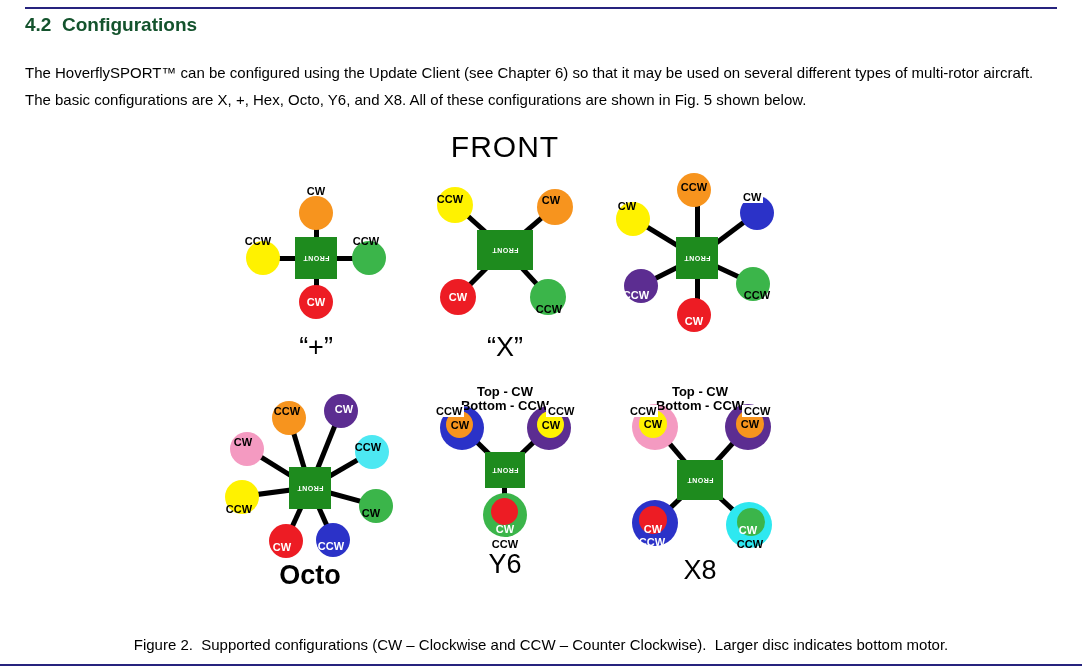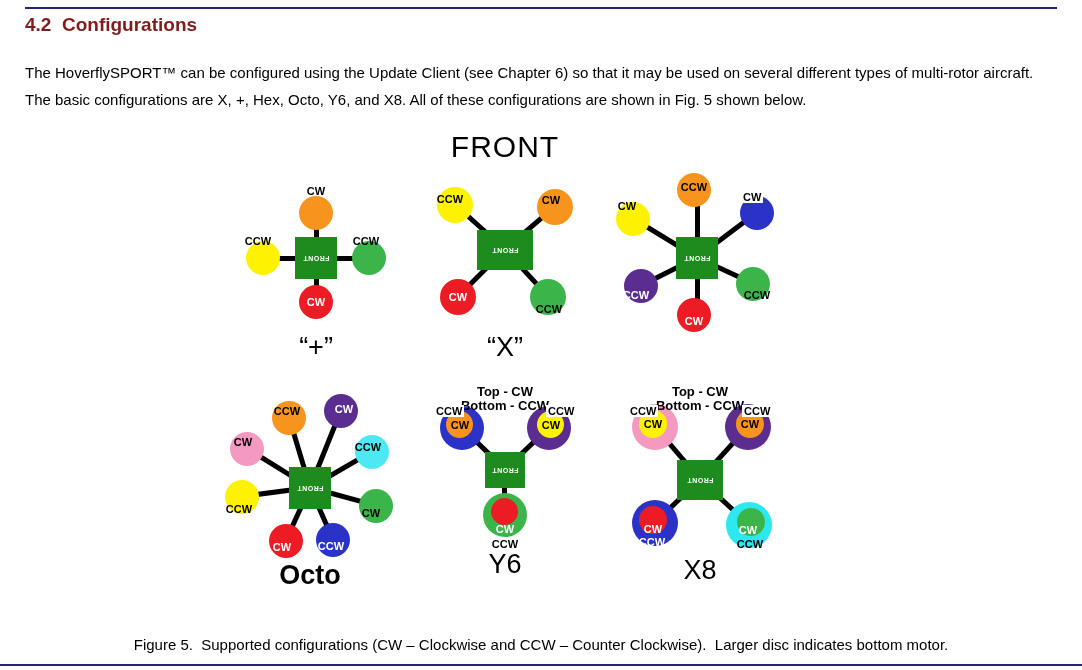--- a/index.html
+++ b/index.html
@@ -29,21 +29,21 @@
   .cap { position:absolute; font-size:27px; text-align:center; }
   .figcap { position:absolute; left:0; top:636px; width:1082px; text-align:center; font-size:15px; white-space:pre; }
 </style>
 </head>
 <body>
 
 <div class="page">
 
   <div class="rule rule-top" style="background: rgb(38, 35, 126);"></div>
 
-  <h1 class="heading" style="color: #7f1d1d;">4.2  Configurations</h1>
+  <h1 class="heading" style="color: #14532d;">4.2  Configurations</h1>
 
   <p class="intro">The HoverflySPORT™ can be configured using the Update Client (see Chapter 6) so that it may be used on several different types of multi-rotor aircraft.  The basic configurations are X, +, Hex, Octo, Y6, and X8.  All of these configurations are shown in Fig. 5 shown below.</p>
 
   <div class="front-title">FRONT</div>
 
   <div class="diagram" style="left:240px; top:185px; width:150px; height:150px;">
     <div class="varm" style="left:74px; top:25px; height:50px;"></div>
     <div class="varm" style="left:74px; top:73px; height:47px;"></div>
     <div class="arm" style="left:22px; top:71px; width:53px;"></div>
     <div class="arm" style="left:75px; top:71px; width:55px;"></div>
@@ -182,17 +182,17 @@
     <div class="rl" style="left: 110px; top: 139px; color: rgb(255, 255, 255);">CW</div>
     <div class="rl" style="left: 112px; top: 153px; color: rgb(0, 0, 0);">CCW</div>
   </div>
 
   <div class="cap" style="left:270px; top:332px; width:92px;">“+”</div>
   <div class="cap" style="left:462px; top:332px; width:86px;">“X”</div>
   <div class="cap" style="left:256px; top:560px; width:108px;font-weight:bold;">Octo</div>
   <div class="cap" style="left:467px; top:549px; width:76px;">Y6</div>
   <div class="cap" style="left:658px; top:555px; width:84px;">X8</div>
 
-  <div class="figcap">Figure 5.  Supported configurations (CW – Clockwise and CCW – Counter Clockwise).  Larger disc indicates bottom motor.</div>
+  <div class="figcap">Figure 2.  Supported configurations (CW – Clockwise and CCW – Counter Clockwise).  Larger disc indicates bottom motor.</div>
 
   <div class="rule rule-bottom" style="background: rgb(38, 35, 126);"></div>
 
 </div>
 
 </body></html>

